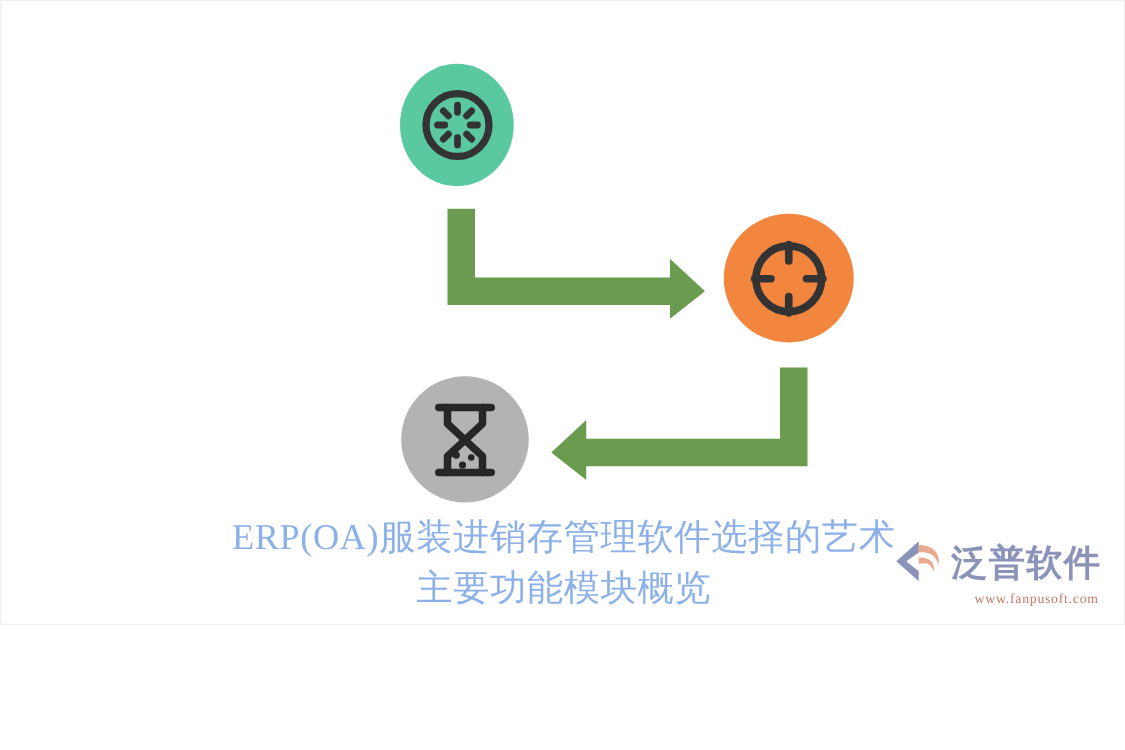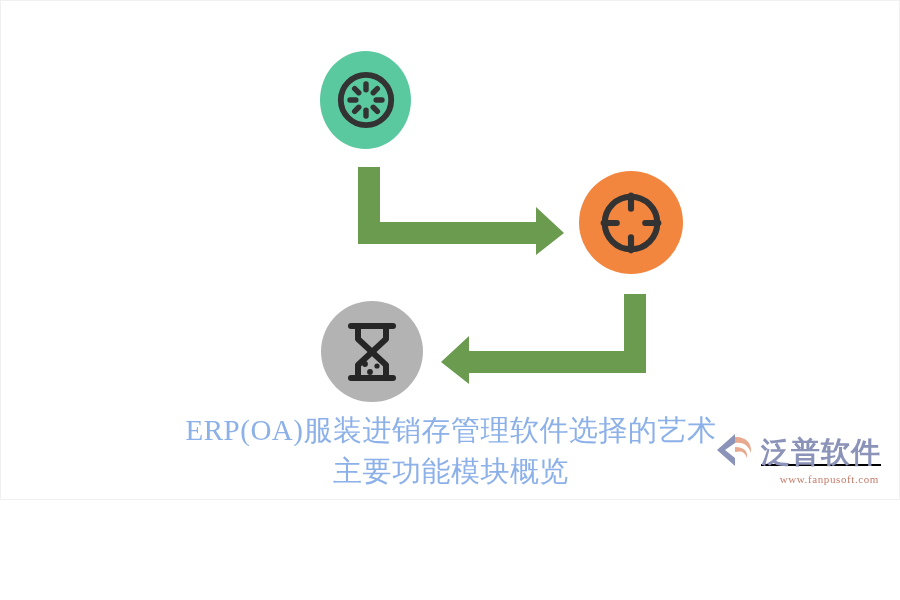--- a/index.html
+++ b/index.html
@@ -83,21 +83,20 @@
     right: 18px;
     bottom: 14px;
     display: flex;
     flex-direction: column;
     align-items: flex-end;
   }
   #logo-row {
     display: flex;
     align-items: center;
     gap: 6px;
-    text-decoration: underline;
   }
   #logo-mark { display: block; }
   #logo-name {
     color: #8c93b8;
     font-size: 29px;
     font-weight: bold;
     letter-spacing: 1px;
     line-height: 1;
     font-family: "Liberation Sans", "DejaVu Sans", sans-serif;
   }

